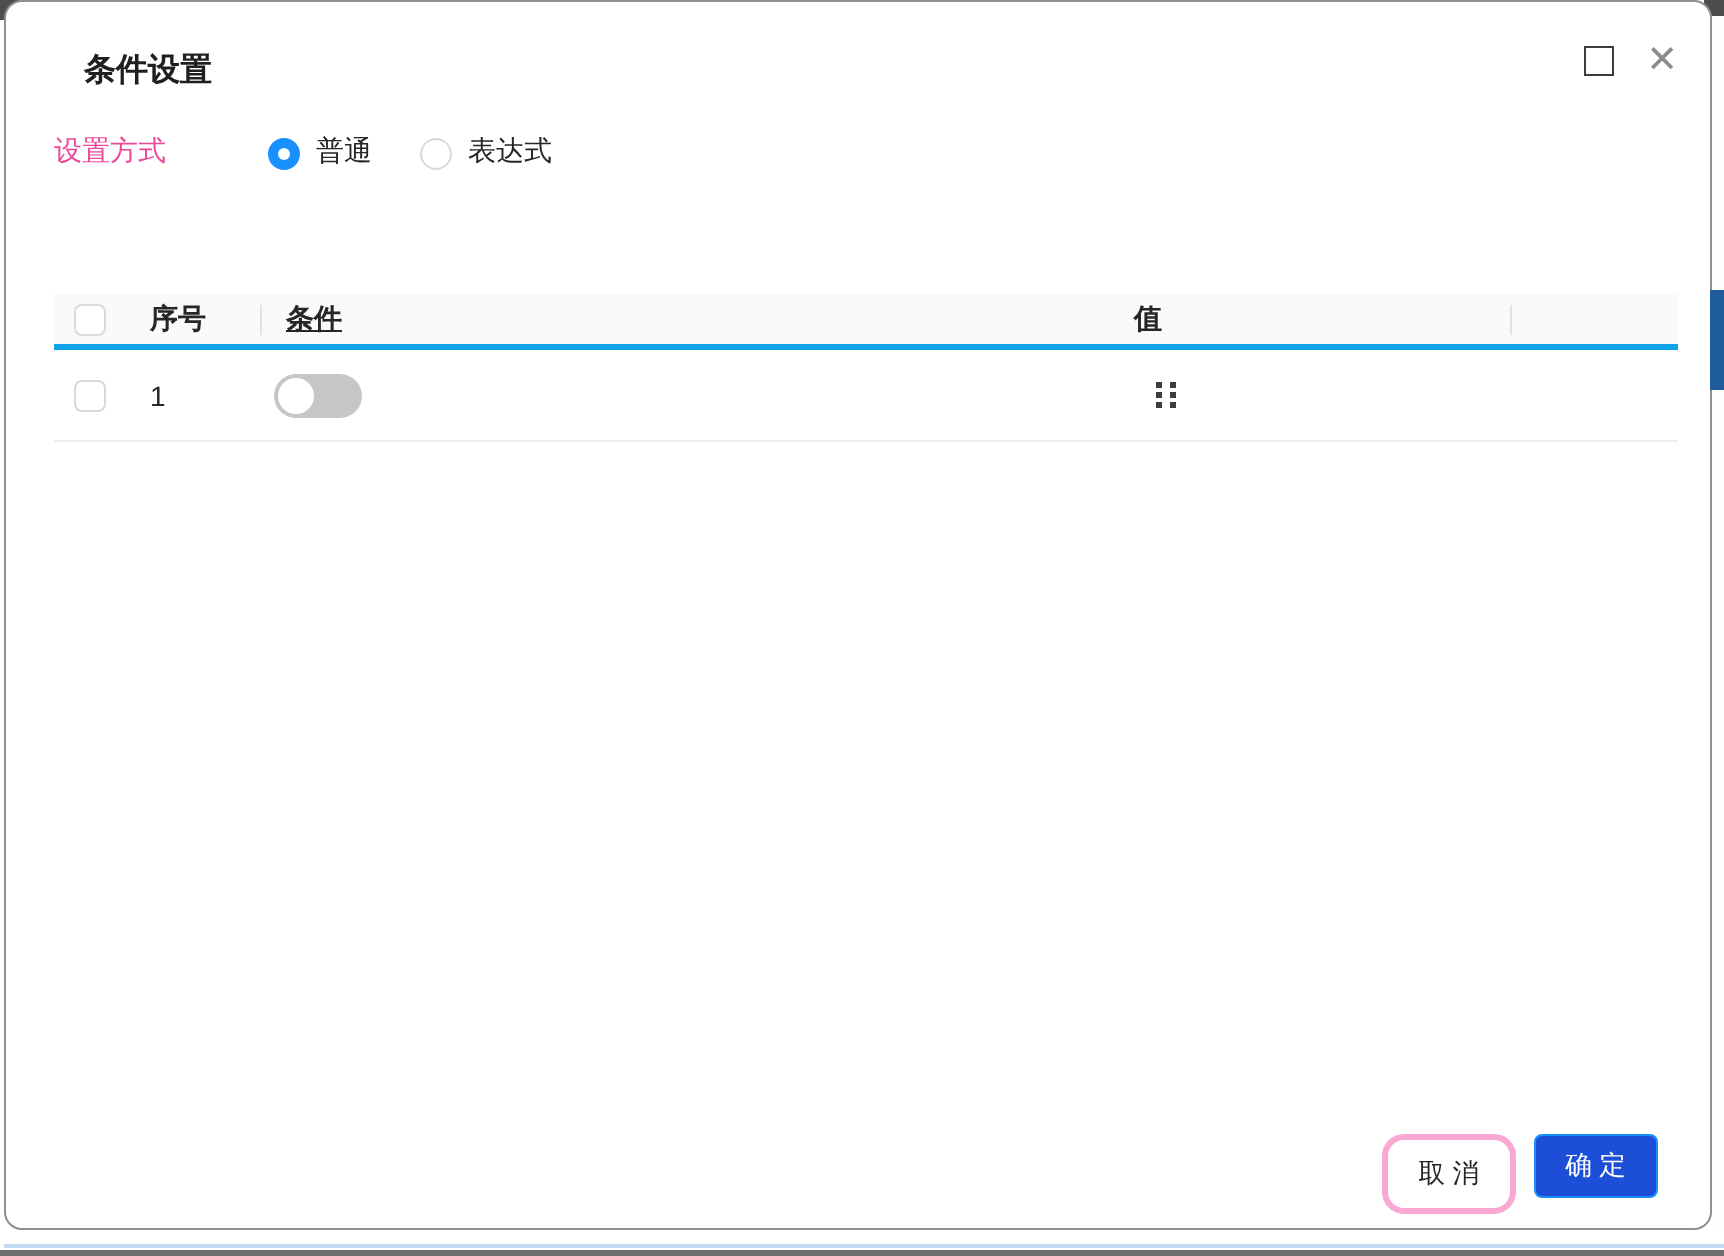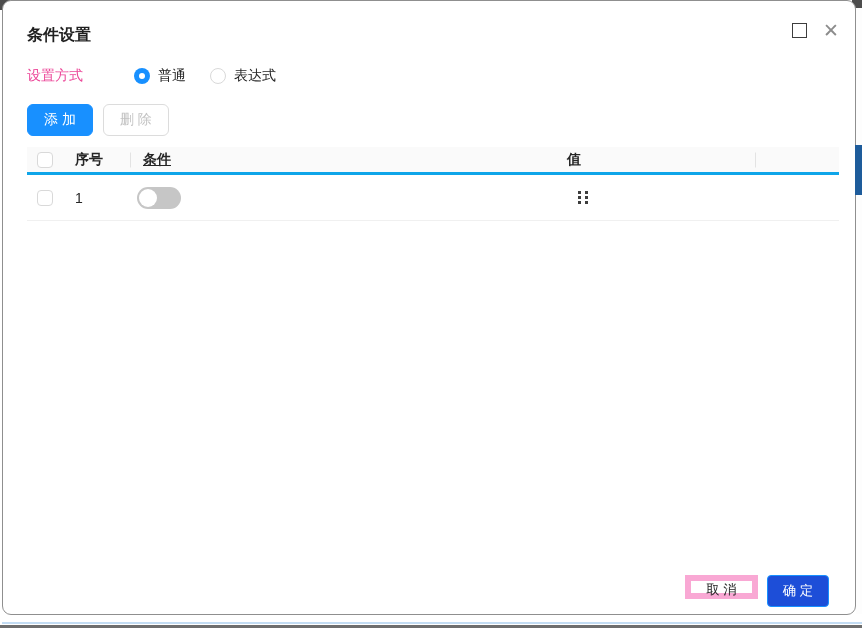--- a/index.html
+++ b/index.html
@@ -18,37 +18,37 @@
   .edge-bottom-blue-line { position:absolute; left:2px; right:0; bottom:4px; height:2px; background:#c3dcf3; z-index:2; }
   .edge-bottom-gray-line { position:absolute; left:0; right:0; bottom:0; height:3px; background:#6e6e6e; z-index:2; }
 
   
   .dialog {
     position:absolute; left:2px; top:0; right:6px; bottom:13px;
     background:#fff; border:1px solid #8f8f8f; border-radius:9px; z-index:1;
     overflow:hidden;
   }
   .dialog-title {
-    position:absolute; left:24px; top:24px;
+    position:absolute; left:39px; top:24px;
     font-size:16px; font-weight:bold; color:#1f1f1f;
   }
   .win-controls { position:absolute; top:22px; right:16px; display:flex; align-items:center; gap:16px; }
   .icon-maximize {
     width:15px; height:15px; border:1.6px solid #3d3d3d; background:#fff; cursor:pointer;
   }
   .icon-close {
     font-size:19px; line-height:15px; color:#8c8c8c; cursor:pointer;
     font-family:"DejaVu Sans", sans-serif;
   }
 
   
   .settings-row { position:absolute; left:24px; top:66px; display:flex; align-items:center; }
   .settings-label { width:107px; color:#ec4899; }
   .radio-group { display:flex; align-items:center; gap:24px; }
-  .radio-option { display:flex; align-items:center; gap:8px; cursor:pointer; }
+  .radio-option { display:flex; align-items:flex-end; gap:8px; cursor:pointer; }
   .radio-circle { width:16px; height:16px; border-radius:50%; }
   .radio-on { background:#1890ff; position:relative; }
   .radio-on::after {
     content:""; position:absolute; left:5px; top:5px; width:6px; height:6px;
     border-radius:50%; background:#fff;
   }
   .radio-off { background:#fff; border:1px solid #d9d9d9; }
 
   
   .toolbar { position:absolute; left:24px; top:103px; display:flex; gap:10px; }
@@ -83,22 +83,22 @@
     cursor:pointer;
   }
   .toggle { width:44px; height:22px; border-radius:11px; background:#c6c6c6; position:relative; cursor:pointer; }
   .toggle-knob { position:absolute; left:2px; top:2px; width:18px; height:18px; border-radius:50%; background:#fff; }
   .drag-handle { display:grid; grid-template-columns:repeat(2, 3px); grid-auto-rows:3px;
                  gap:2px 4px; cursor:grab; }
   .drag-handle span { width:3px; height:3px; background:#3d3d3d; }
 
   
   .footer { position:absolute; right:26px; bottom:7px; display:flex; gap:9px; }
-  .btn-cancel { height:24px; padding:0 15px; background:#fff; border:6px solid #f9a8d4;
-                border-radius:0; color:#262626; }
+  .btn-cancel { height:40px; padding:0 15px; background:#fff; border:3px solid #f9a8d4;
+                border-radius:11px; color:#262626; }
   .btn-confirm { height:32px; padding:0 15px; background:#1d4ed8; border:1px solid #1890ff;
                  border-radius:4px; color:#fff; }
 </style>
 </head>
 <body>
 
 <div class="corner-tl"></div>
 <div class="corner-tr"></div>
 <div class="corner-bl"></div>
 <div class="edge-right-strip"></div>
@@ -123,24 +123,20 @@
         <span class="radio-circle radio-on"></span>
         <span>普通</span>
       </div>
       <div class="radio-option">
         <span class="radio-circle radio-off"></span>
         <span>表达式</span>
       </div>
     </div>
   </div>
 
-  <div class="toolbar">
-    <button class="btn btn-primary">添 加</button>
-    <button class="btn btn-disabled">删 除</button>
-  </div>
 
   <div class="table">
     <div class="t-header">
       <div class="col-check">
         <span class="checkbox"></span>
       </div>
       <div class="col-index sep">序号</div>
       <div class="col-condition">条件</div>
       <div class="col-value sep">值</div>
       <div class="col-actions"></div>

